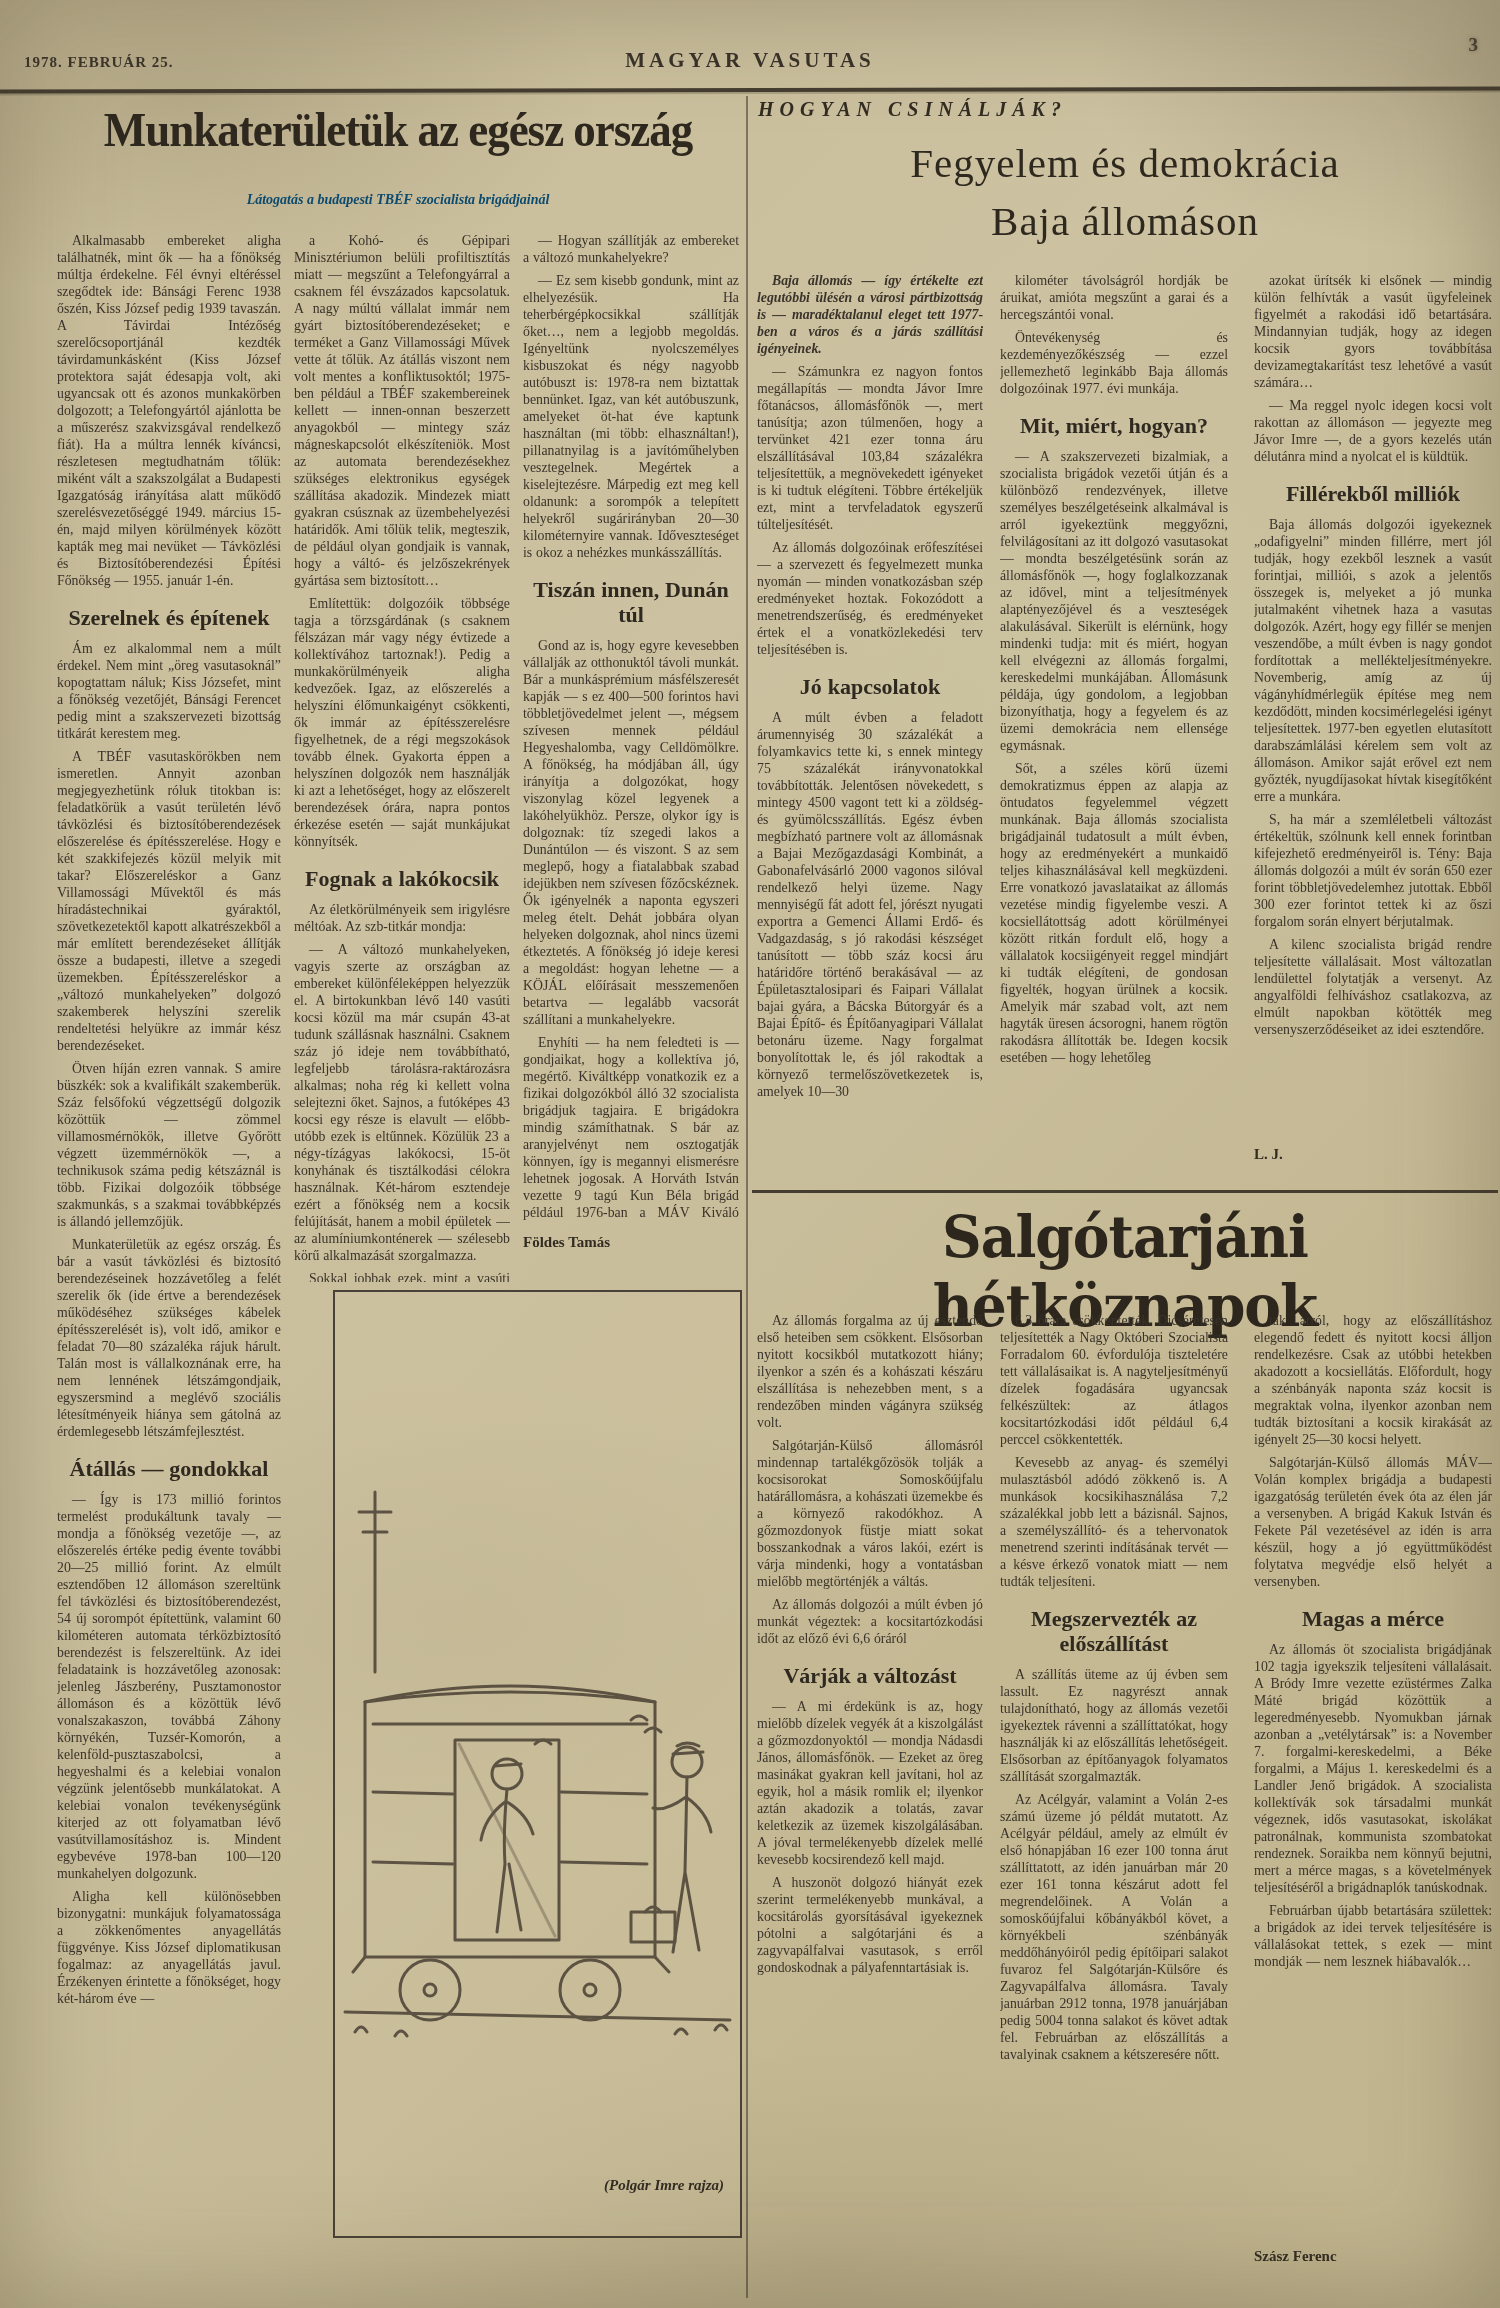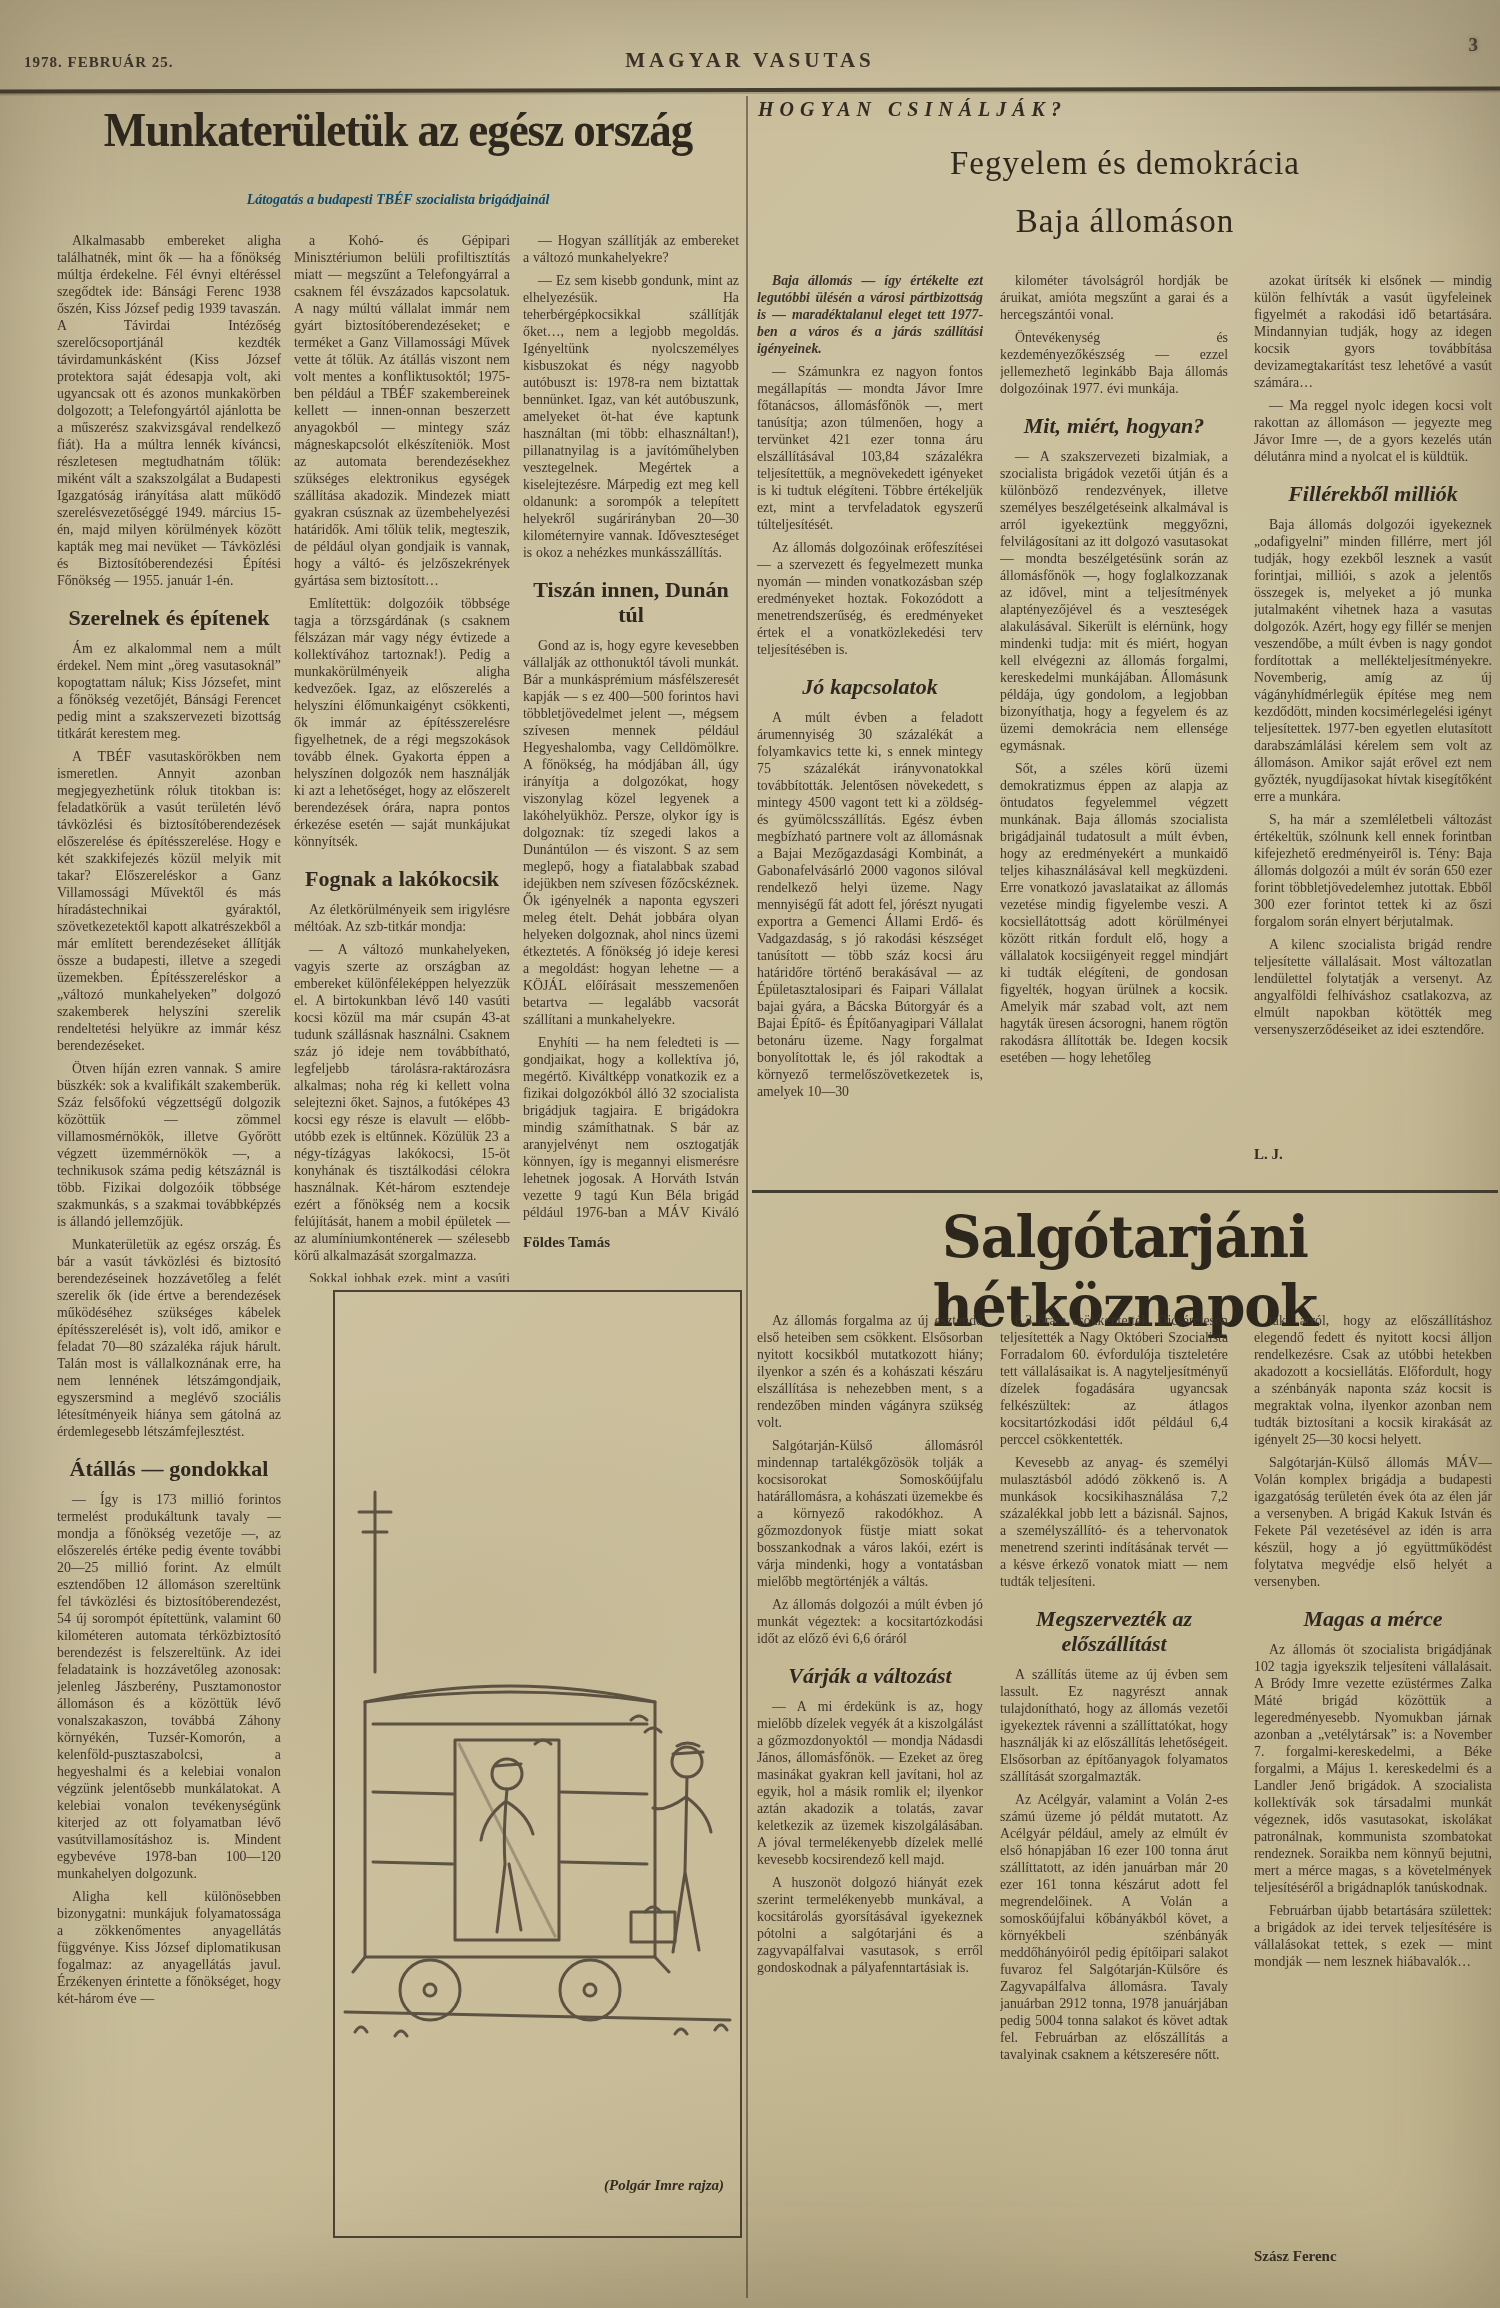--- a/index.html
+++ b/index.html
@@ -27,26 +27,26 @@
   
   .tbef-headline{position:absolute;left:55px;top:104px;width:686px;text-align:center;
     font-size:45px;font-weight:bold;letter-spacing:-1px;color:#2e281e;transform:scaleY(1.08);}
   .tbef-subtitle{position:absolute;left:55px;top:192px;width:686px;text-align:center;
     font-size:14px;font-weight:bold;font-style:italic;color:#0c4a6e;}
   .col{position:absolute;overflow:hidden;font-size:13.8px;line-height:17px;text-align:justify;
     hyphens:auto;-webkit-hyphens:auto;word-spacing:0.4px;color:#3a332a;}
   .para{margin:0 0 6px;text-indent:15px;}
   .para.em{font-style:italic;font-weight:bold;}
   .subhead{font-size:22px;font-weight:bold;text-align:center;margin:16px 0 10px;line-height:25px;color:#2f2920;text-indent:0;}
-  .subhead.it{font-style:italic;}
+  .subhead.it{}
   .byline{position:absolute;font-size:15px;font-weight:bold;color:#332c22;text-align:left;}
   
   .baja-kicker{position:absolute;left:758px;top:98px;font-size:20px;font-weight:bold;font-style:italic;letter-spacing:6px;color:#332c22;}
   .baja-headline{position:absolute;left:752px;top:134px;width:746px;text-align:center;
-    font-size:33px;font-weight:400;letter-spacing:1px;line-height:58px;color:#2e281e;}
+    font-size:41px;font-weight:400;letter-spacing:1px;line-height:58px;color:#2e281e;}
   .salgo-headline{position:absolute;left:752px;top:1206px;width:746px;text-align:center;
     font-family:"DejaVu Serif", serif;font-size:55px;font-weight:bold;letter-spacing:-1px;color:#2c261c;transform:scaleY(1.05);}
   
   .cartoon{position:absolute;left:333px;top:1290px;width:409px;height:948px;
     border:2px solid #4a4236;box-sizing:border-box;background:rgba(210,200,168,.25);}
   .cartoon-title{margin-top:14px;text-align:center;font-size:40px;font-weight:bold;letter-spacing:6px;color:#332c22;}
   .cartoon-caption{position:absolute;right:16px;bottom:42px;font-size:15px;font-weight:bold;font-style:italic;color:#332c22;}
   .cartoon svg{position:absolute;left:0;top:80px;}
 </style>
 </head>

